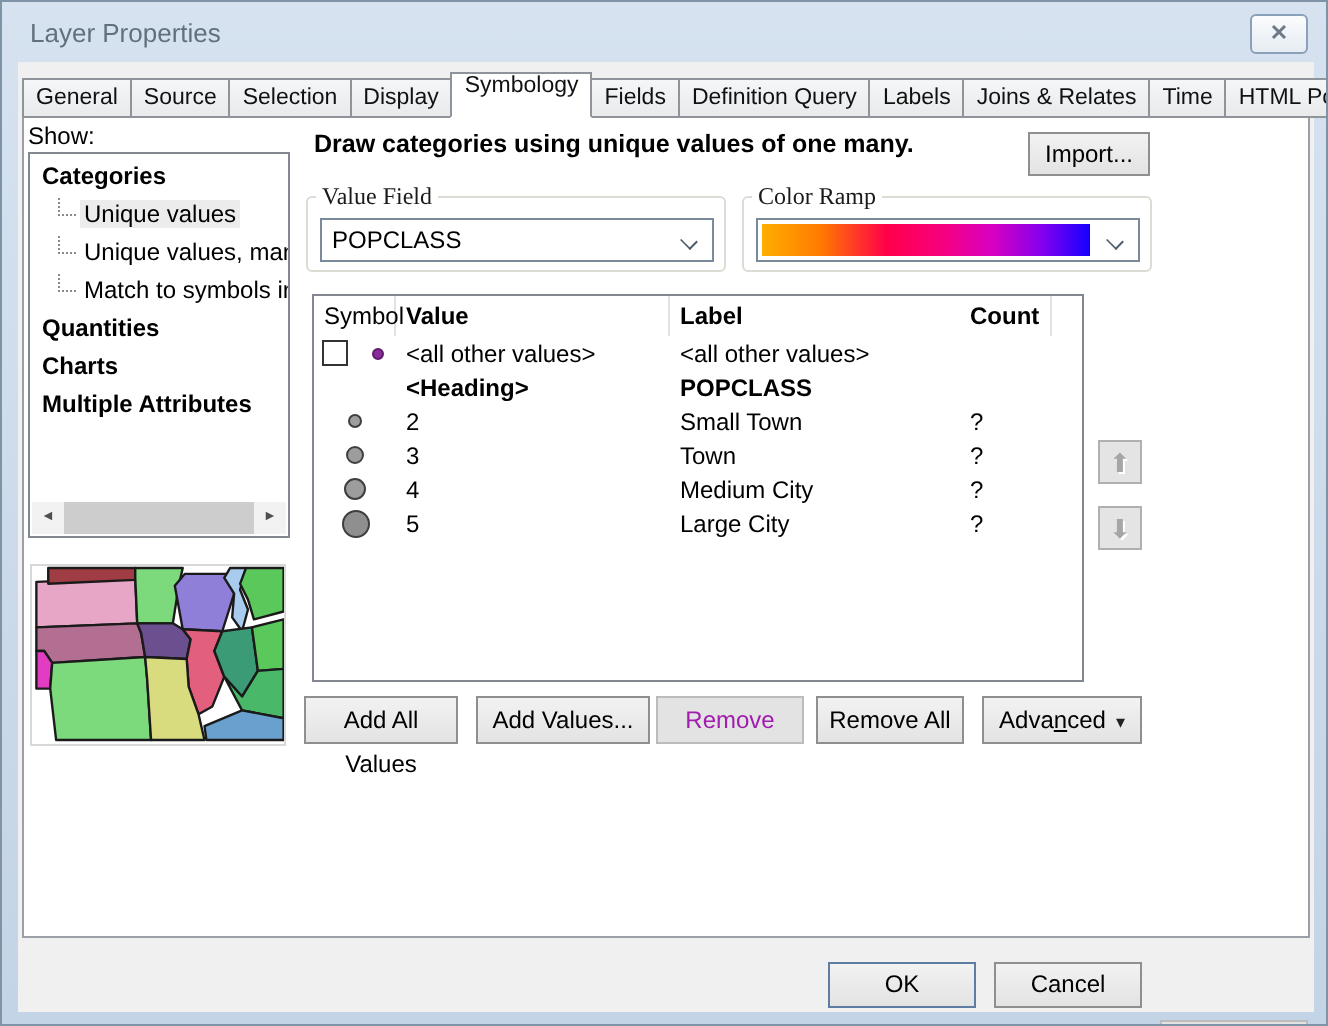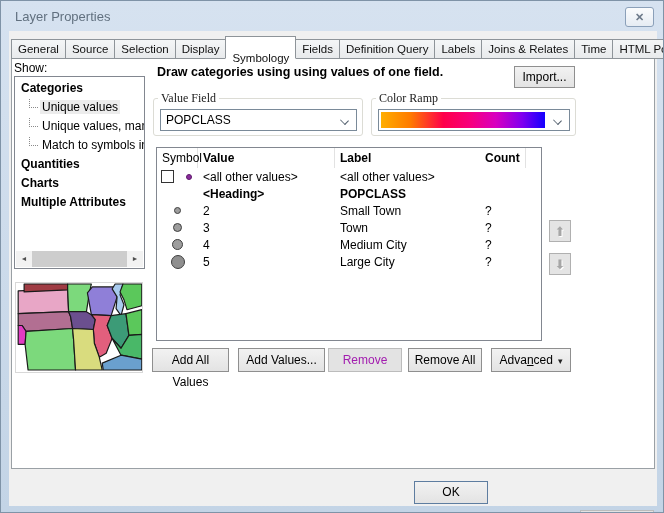--- a/index.html
+++ b/index.html
@@ -13,21 +13,21 @@
              background:linear-gradient(#fbfcfd,#e6ecf3);border:1px solid #8ba0b9;border-radius:3px;
              color:#6d7a8a;font-size:11px;font-weight:bold;text-align:center;line-height:18px;cursor:default;}
   
   .content{position:absolute;left:8px;top:30px;width:648px;height:475px;background:#f0f0f0;}
   
   .tabs{position:absolute;left:10px;top:35px;height:23px;display:flex;align-items:flex-end;z-index:3;}
   .tab{height:20px;padding:3px 6px 2px;font-size:11.5px;color:#111;background:linear-gradient(#f4f6f7,#e8eaec);
        border:1px solid #8e9499;border-right:none;position:relative;white-space:nowrap;}
   .tab:last-child{border-right:1px solid #8e9499;}
   .tab.active{height:23px;background:#fff;border-right:1px solid #8e9499;margin-right:-1px;z-index:4;
-              border-bottom:1px solid #fff;padding-top:15px;}
+              border-bottom:1px solid #fff;padding-top:0;}
   
   .tabpage{position:absolute;left:10px;top:57px;width:644px;height:411px;background:#fff;
            border:1px solid #9aa0a5;z-index:2;}
   .show-label{position:absolute;left:13px;top:60px;font-size:12px;color:#000;z-index:5;}
   
   .tree{position:absolute;left:13px;top:75px;width:131px;height:193px;background:#fff;
         border:1px solid #828790;z-index:5;padding-top:2px;overflow:hidden;}
   .tree-item{font-size:12px;color:#000;padding:1px 3px 1px 6px;white-space:nowrap;line-height:17px;}
   .tree-item.bold{font-weight:bold;}
   .tree-item.child{padding-left:14px;}
@@ -161,21 +161,21 @@
         <polygon points="111,31 127,27 127,52 114,53" fill="#5BC85B"></polygon>
         <polygon points="2,43 6,43 10,49 9,62 2,62" fill="#E23CC3"></polygon>
         <polygon points="10,49 57,46 58,57 60,88 12,88 9,62" fill="#7CD97C"></polygon>
         <polygon points="57,46 78,47 79,61 84,75 87,88 60,88 58,57" fill="#D9DC7E"></polygon>
         <polygon points="106,66 114,53 127,52 127,77 106,73 97,56" fill="#49B868"></polygon>
         <polygon points="87,81 106,73 127,77 127,88 88,88" fill="#6AA0CE"></polygon>
       </g>
     </svg>
   </div>
 
-  <span class="heading">Draw categories using using values of one field.</span>
+  <span class="heading">Draw categories using unique values of one many.</span>
   <div class="btn import-btn">Import...</div>
 
   <fieldset class="fs-value">
     <legend>Value Field</legend>
     <div class="combo vf">
       <span>POPCLASS</span>
       <span class="chev"></span>
     </div>
   </fieldset>
 
@@ -255,15 +255,16 @@
 
   <div class="btn act a1">Add All Values</div>
   <div class="btn act a2">Add Values...</div>
   <div class="btn act a3 disabled">Remove</div>
   <div class="btn act a4">Remove All</div>
   <div class="btn act a5">
     <span>Adva</span><u>n</u><span>ced</span><span class="dd">▾</span>
   </div>
 
   <div class="btn footer-btn okb">OK</div>
+  <div class="btn footer-btn cancelb">Cancel</div>
   <div class="btn footer-btn applyb disabled">Apply</div>
 
 </div>
 
 </body></html>

